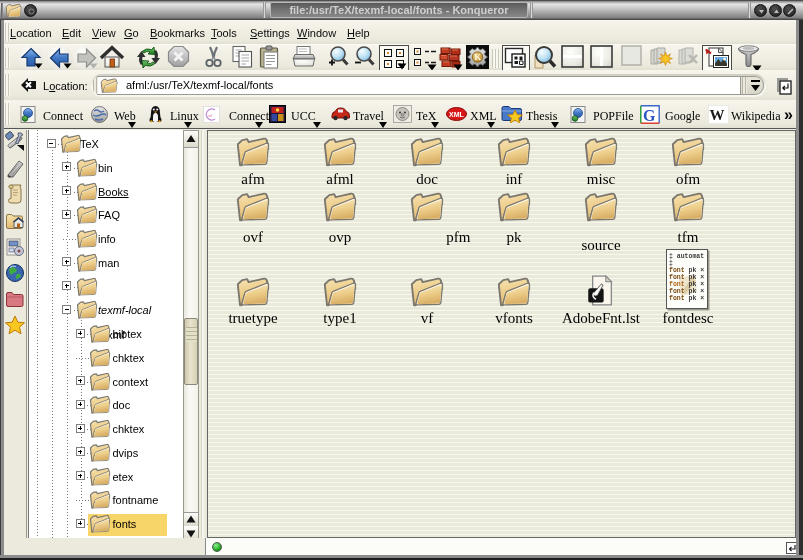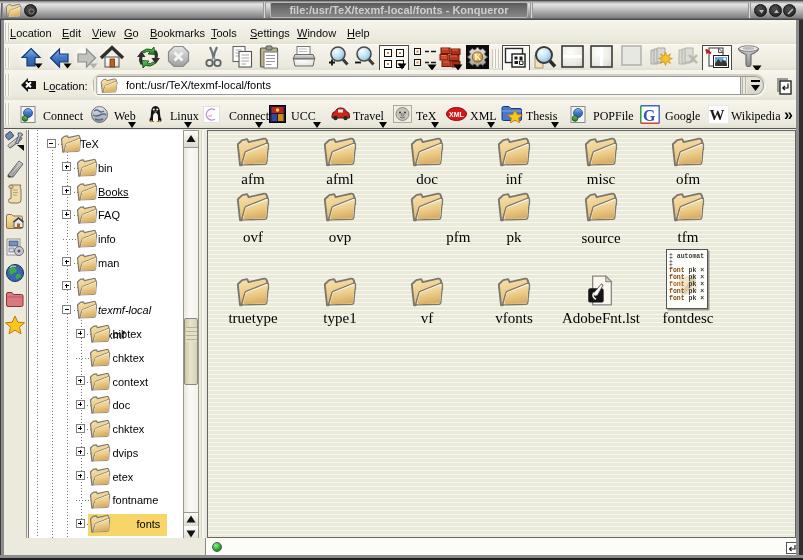--- a/index.html
+++ b/index.html
@@ -380,21 +380,21 @@
    <svg class="abs" style="left:658px;top:5px" width="13" height="13">
         <path d="M2 2 L11 2" stroke="#000" stroke-width="2"></path>
         <path d="M6.5 12 L2 6 L11 6 Z" fill="#000"></path>
       </svg>
  </div>
  <div class="abs" style="left:99px;top:7px">
       <svg width="20" height="17" viewBox="0 0 32 30">
         <use href="#fold"></use>
       </svg>
     </div>
- <div class="abs" style="left:126px;top:9px;font-size:11px;color:#000">font:/usr/TeX/texmf-local/fonts</div>
+ <div class="abs" style="left:126px;top:9px;font-size:11px;color:#000">afml:/usr/TeX/texmf-local/fonts</div>
  <div class="abs" style="left:776px;top:7px;width:18px;height:18px;">
    <svg width="18" height="18">
         <path d="M1 1 L12 1 L12 3.5 L3.5 3.5 L3.5 15 L1 15 Z" fill="#9a9a96"></path>
         <rect x="4" y="4" width="11" height="13" fill="#fff" stroke="#1a1a1a" stroke-width="1.3"></rect>
         <path d="M12 6.5 L12 11 L7 11 M8.8 9 L6.8 11 L8.8 13" stroke="#111" stroke-width="1.2" fill="none"></path>
       </svg>
  </div>
 </div>
 
 <div class="abs row" id="bookbar">
@@ -712,21 +712,21 @@
         <use href="#fold"></use>
       </svg>
    <div class="trow" style="left:83.5px;top:364.25px;">fontname</div>
    <div class="exp" style="left:46.5px;top:388.5px">
         <b class="h"></b>
         <b class="v"></b>
       </div>
    <svg class="ti" style="left:60.0px;top:383.0px" width="22" height="21" viewBox="0 0 32 30">
         <use href="#fold"></use>
       </svg>
-   <div class="trow" style="left:83.5px;top:388.0px;margin-left:24px;">fonts</div>
+   <div class="trow" style="left:83.5px;top:388.0px;">fonts</div>
   </div>
   <div class="abs" id="treescroll">
    <div class="abs" style="left:0;top:0;width:14px;height:17px;background:linear-gradient(#fcfcf8,#dcdacc);border-bottom:1px solid #999;">
         <svg width="14" height="16">
           <path d="M7 4 L11.5 11 L2.5 11 Z" fill="#111"></path>
         </svg>
       </div>
    <div class="abs" style="left:0;top:17px;width:14px;height:364px;background:linear-gradient(90deg,#e8e6dc,#fbfaf6 40%,#f2f1e9);"></div>
    <div class="abs" style="left:0;top:187px;width:14px;height:67px;background:linear-gradient(90deg,#cdc8ab,#e8e4cd 45%,#d6d1b4);border:1px solid #8a887a;border-radius:2px;">
      <div class="abs" style="left:1px;top:8px;width:11px;height:15px;background:repeating-linear-gradient(#b8b49a 0 1px,#e4e0c8 1px 4px);"></div>
@@ -785,21 +785,21 @@
   <svg class="ti" style="left:374.8px;top:59.3px" width="36" height="33" viewBox="0 0 32 30">
         <use href="#fold"></use>
       </svg>
   <svg class="ti" style="left:461.8px;top:59.3px" width="36" height="33" viewBox="0 0 32 30">
         <use href="#fold"></use>
       </svg>
   <div class="icolabel" style="left:1.5px;top:97.5px;width:87px;">ovf</div>
   <div class="icolabel" style="left:88.5px;top:97.5px;width:87px;">ovp</div>
   <div class="icolabel" style="left:175.5px;top:97.5px;width:87px;text-align:right;">pfm</div>
   <div class="icolabel" style="left:262.5px;top:97.5px;width:87px;">pk</div>
-  <div class="icolabel" style="left:349.5px;top:99px;width:87px;">source</div>
+  <div class="icolabel" style="left:349.5px;top:106px;width:87px;">source</div>
   <div class="icolabel" style="left:436.5px;top:97.5px;width:87px;">tfm</div>
   <svg class="ti" style="left:26.8px;top:144.3px" width="36" height="33" viewBox="0 0 32 30">
         <use href="#fold"></use>
       </svg>
   <svg class="ti" style="left:113.8px;top:144.3px" width="36" height="33" viewBox="0 0 32 30">
         <use href="#fold"></use>
       </svg>
   <svg class="ti" style="left:200.8px;top:144.3px" width="36" height="33" viewBox="0 0 32 30">
         <use href="#fold"></use>
       </svg>

